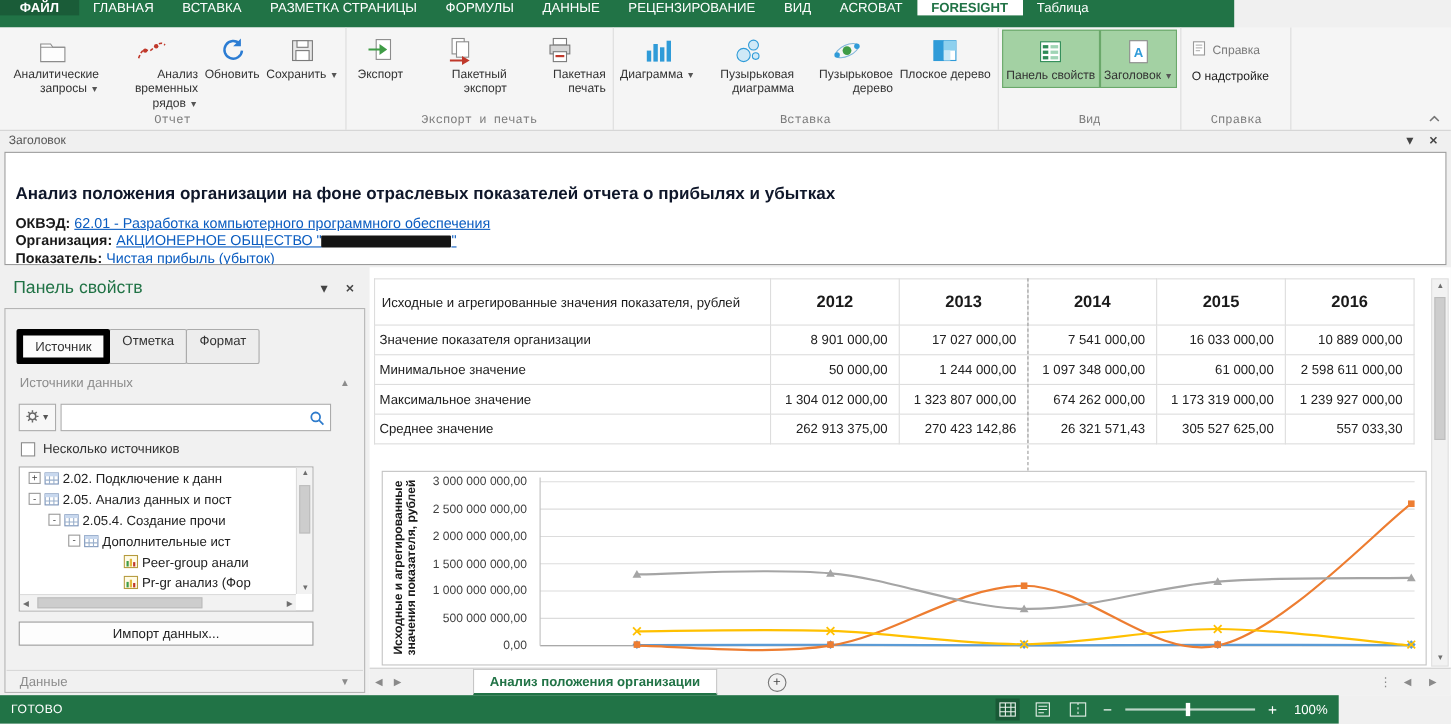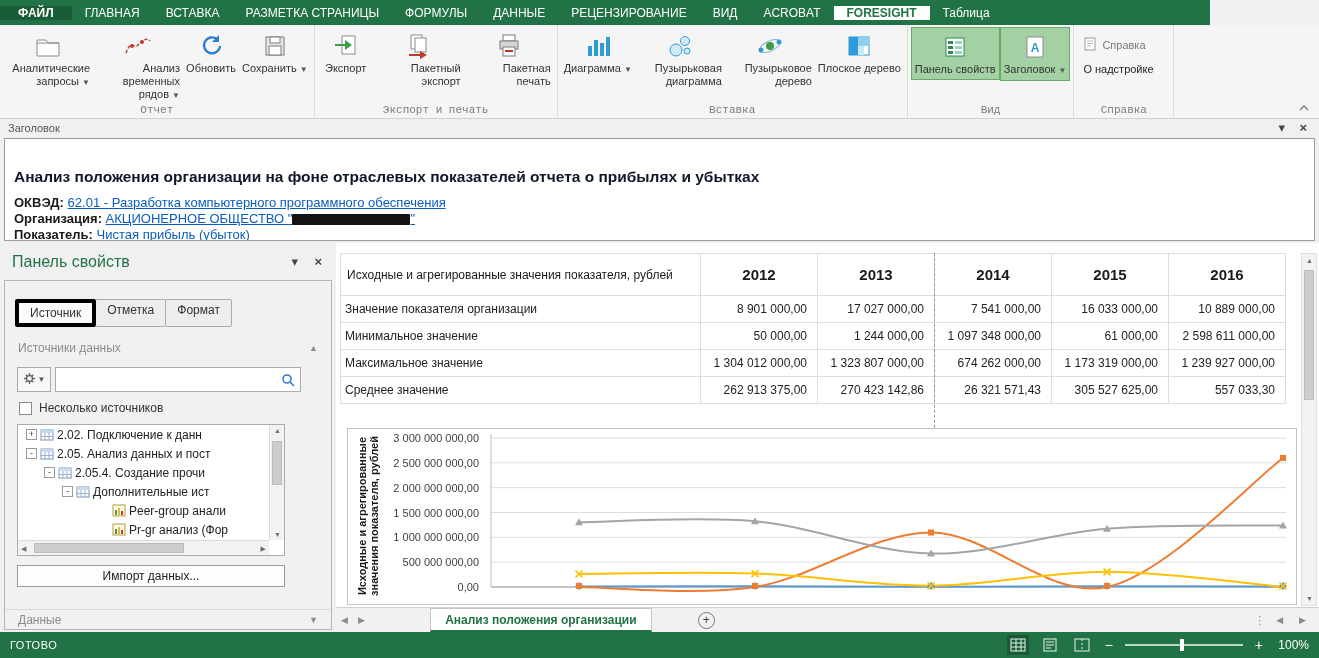--- a/index.html
+++ b/index.html
@@ -1,20 +1,20 @@
 <!DOCTYPE html>
 <html><head>
 <meta charset="utf-8">
 <style>
 *{margin:0;padding:0;box-sizing:border-box;}
 html,body{width:1319px;height:658px;overflow:hidden;}
 body{position:relative;font-family:"Liberation Sans","DejaVu Sans",sans-serif;font-size:12px;color:#222;background:#f0f0f0;}
 
 
-.tabbar{position:absolute;left:0;top:0;width:1210px;height:25px;background:#217346;display:flex;align-items:center;}
+.tabbar{position:absolute;left:0;top:0;width:1122px;height:25px;background:#217346;display:flex;align-items:flex-start;}
 .tab{color:#fff;font-size:12px;padding:0 13px;display:flex;align-items:center;white-space:nowrap;cursor:default;}
 .tab.file{background:#1a5c38;font-weight:bold;padding:0 18px;}
 .tab.active{background:#fff;color:#217346;font-weight:bold;}
 
 
 .ribbon{position:absolute;left:0;top:25px;width:1319px;height:94px;background:#f5f5f5;border-bottom:1px solid #d0d0d0;display:flex;}
 .rgroup{position:relative;border-right:1px solid #dcdcdc;padding:2px 3px 15px;display:flex;align-items:flex-start;}
 .glabel{position:absolute;left:0;right:0;bottom:2px;text-align:center;font-size:11px;color:#7b7b7b;white-space:nowrap;font-family:Liberation Mono, monospace;}
 .rbtn{display:flex;flex-direction:column;align-items:center;text-align:center;font-size:11px;color:#333;padding:3px 3px;min-width:56px;cursor:default;}
 .rbtn .ricon{height:32px;display:flex;align-items:center;justify-content:center;}
@@ -36,21 +36,21 @@
 .hline b{color:#1a1a1a;}
 .link{color:#0a5cc0;text-decoration:underline;cursor:pointer;}
 .redacted{display:inline-block;width:118px;height:11px;background:#141414;vertical-align:middle;border-radius:1px;}
 
 
 .pphead{position:absolute;left:0;top:246px;width:336px;height:34px;background:#f0f0f0;}
 .pptitle{position:absolute;left:12px;top:7px;font-size:16px;color:#217346;}
 .ppbox{position:absolute;left:4px;top:280px;width:328px;height:350px;background:#f1f1f1;border:1px solid #b5b5b5;}
 .ptabs{position:absolute;left:10px;top:18px;display:flex;}
 .ptab{font-size:12px;padding:3px 11px;border:1px solid #ababab;background:#ededed;color:#333;margin-right:-1px;border-radius:2px;cursor:default;}
-.ptab.active{background:#fbfbfb;border:4px solid #000000;z-index:2;}
+.ptab.active{background:#fbfbfb;border:6px solid #000000;z-index:2;}
 .psection{position:absolute;left:1px;right:1px;height:22px;color:#8c8c8c;font-size:12px;display:flex;align-items:center;justify-content:space-between;padding:0 12px;}
 .psec-ic{font-size:9px;color:#8c8c8c;}
 .gearbtn{position:absolute;left:12px;top:86px;width:34px;height:25px;border:1px solid #ababab;background:#f7f7f7;display:flex;align-items:center;justify-content:center;gap:2px;cursor:default;}
 .searchwrap{position:absolute;left:50px;top:86px;width:246px;height:25px;background:#fff;border:1px solid #ababab;}
 .searchwrap input{position:absolute;left:4px;top:2px;width:218px;height:19px;border:none;outline:none;font-size:12px;background:transparent;}
 .search-ic{position:absolute;right:5px;top:5px;}
 .cbrow{position:absolute;left:14px;top:120px;display:flex;align-items:center;gap:7px;font-size:12px;color:#333;}
 .cbox{width:13px;height:13px;background:#fff;border:1px solid #8a8a8a;}
 .treebox{position:absolute;left:12px;top:143px;width:268px;height:132px;background:#fff;border:1px solid #ababab;overflow:hidden;}
 .trow{display:flex;align-items:center;height:19px;gap:3px;white-space:nowrap;font-size:12px;color:#222;}
@@ -81,21 +81,21 @@
 .ytick{position:absolute;right:6px;font-size:11px;color:#3f3f3f;white-space:nowrap;}
 .vscroll{position:absolute;left:965px;top:10px;width:16px;height:353px;background:#f2f2f2;border:1px solid #e0e0e0;}
 .vscroll .sarrow{left:4px;}
 .sheetbar{position:absolute;left:0;top:364px;width:983px;height:25px;background:#f1f1f1;border-top:1px solid #cfcfcf;display:flex;align-items:center;}
 .snav{color:#8a8a8a;font-size:9px;padding:0 5px;cursor:default;}
 .sheettab{margin-left:60px;width:222px;height:24px;background:#fff;border:1px solid #c6c6c6;border-bottom:2px solid #217346;color:#217346;font-weight:bold;font-size:12px;display:flex;align-items:center;justify-content:center;white-space:nowrap;cursor:default;}
 .addsheet{margin-left:46px;width:17px;height:17px;border:1px solid #767676;border-radius:50%;color:#444;font-size:12px;line-height:15px;text-align:center;cursor:default;}
 .sheet-right{margin-left:auto;display:flex;align-items:center;gap:6px;padding-right:8px;color:#8a8a8a;}
 
 
-.statusbar{position:absolute;left:0;top:632px;width:1319px;height:26px;background:#217346;display:flex;align-items:center;color:#fff;}
+.statusbar{position:absolute;left:0;top:632px;width:1217px;height:26px;background:#217346;display:flex;align-items:center;color:#fff;}
 .status-ready{margin-left:10px;font-size:11px;letter-spacing:.5px;}
 .status-right{margin-left:auto;display:flex;align-items:center;gap:10px;margin-right:10px;}
 .vbtn{display:flex;align-items:center;justify-content:center;width:22px;height:20px;cursor:default;}
 .vbtn.active{background:rgba(0,0,0,.22);}
 .zbtn{font-size:14px;cursor:default;padding:0 2px;}
 .ztrack{position:relative;width:118px;height:2px;background:#bcd6c8;cursor:default;}
 .zthumb{position:absolute;left:55px;top:-5px;width:4px;height:12px;background:#fff;}
 .zpct{font-size:12px;cursor:default;min-width:34px;text-align:right;}
 </style>
 </head>

